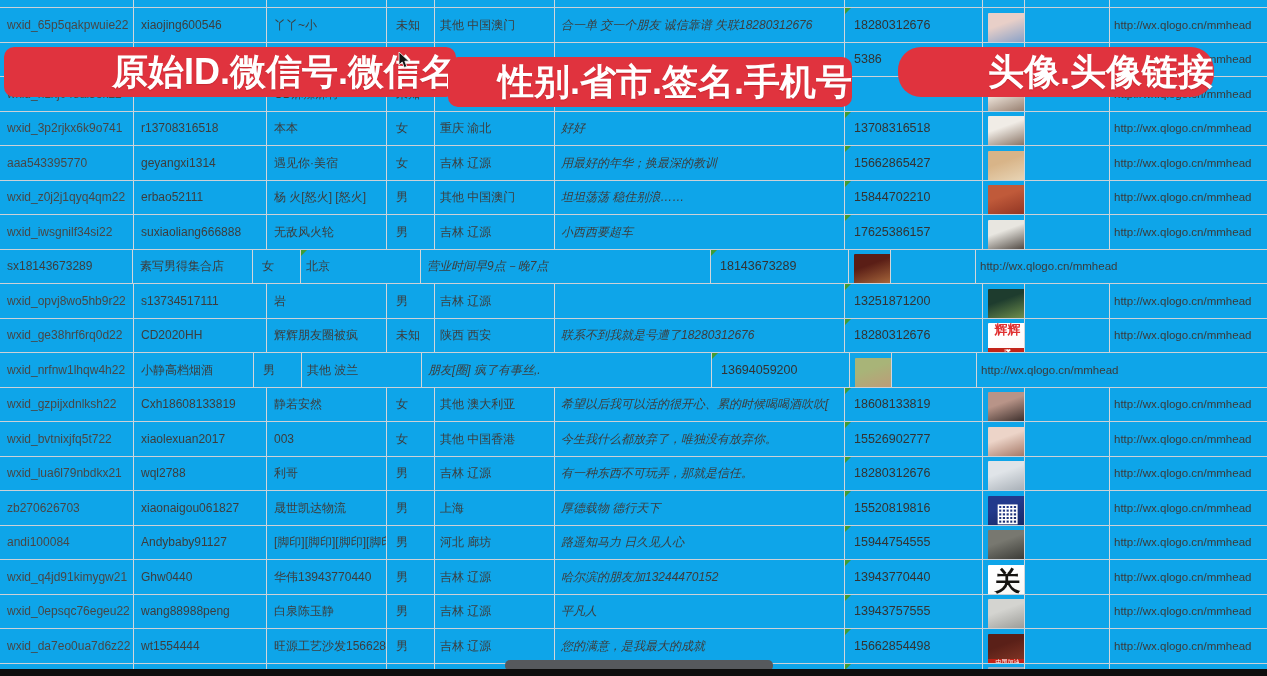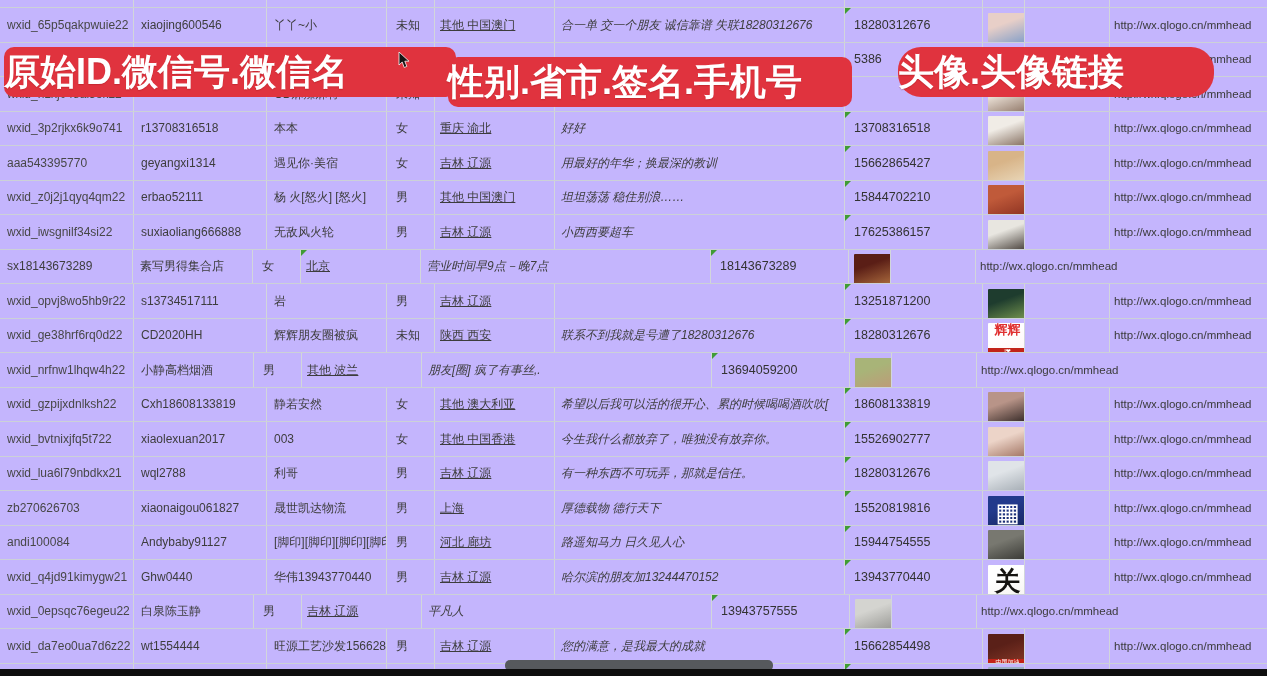--- a/index.html
+++ b/index.html
@@ -1,54 +1,54 @@
 <!DOCTYPE html>
 <html><head>
 <meta charset="utf-8">
 <style>
   html,body{margin:0;padding:0;background:#888;}
   .stage{
-    position:relative;width:1267px;height:676px;background:#c4b5fd;
+    position:relative;width:1267px;height:676px;background:#0ea5e9;
     overflow:hidden;font-family:"Liberation Sans","DejaVu Sans",sans-serif;
     color:#3d3d3d;
   }
   .sheet{position:absolute;left:0;top:0;width:1267px;display:flex;flex-direction:column;}
   .row{display:flex;flex-direction:row;height:34.5px;box-sizing:border-box;border-bottom:1px solid #ccd1d7;}
   .row.spacer-row{height:8px;}
   .row.partial-row{height:30px;border-bottom:none;}
   .cell{
     box-sizing:border-box;border-right:1px solid #d2d6db;height:100%;
     display:flex;align-items:center;overflow:hidden;white-space:nowrap;
     font-size:12px;line-height:14px;position:relative;padding:0 3px 0 7px;
     flex:0 0 auto;color:#3d3d3d;
   }
   .cell.c-wxid{width:134px;color:#474747;}
   .cell.c-account{width:133px;}
   .cell.c-name{width:120px;}
   .cell.c-gender{width:48px;padding-left:9px;}
-  .cell.c-region{width:120px;padding-left:5px;text-decoration:underline;}
+  .cell.c-region{width:120px;padding-left:5px;}
   .cell.c-signature{width:290px;padding-left:6px;font-style:italic;}
   .cell.c-phone{width:138px;padding-left:9px;font-size:12.5px;color:#333;}
   .cell.c-avatar{width:42px;padding:8px 0 0 5px;align-items:center;}
   .cell.c-spacer{width:85px;}
   .cell.c-link{width:157px;border-right:none;padding-left:4px;font-size:11.5px;color:#3a3a3a;}
   .tri{
     position:absolute;left:0;top:0;width:0;height:0;
     border-top:6px solid #3f9c35;border-right:6px solid transparent;
   }
   .thumb{
     width:39px;height:32px;flex:0 0 auto;display:flex;flex-direction:column;
     align-items:center;justify-content:center;overflow:hidden;border-radius:1px;
   }
   .thumb .t-text{font-weight:bold;text-align:center;line-height:1;}
   .thumb .t-band{width:100%;text-align:center;color:#fff;background:#c22318;
     font-size:6px;line-height:7px;margin-top:auto;}
   .banner{
     position:absolute;height:50px;background:#e0333e;border-radius:10px;
-    display:flex;align-items:center;justify-content:flex-start;
+    display:flex;align-items:center;justify-content:flex-end;
     color:#ffffff;font-weight:bold;font-size:36px;letter-spacing:0px;
     text-shadow:0 1px 1px rgba(150,20,25,.35);
   }
   .banner1{left:4px;top:47px;width:452px;}
   .banner2{left:448px;top:57px;width:404px;}
   .banner3{left:898px;top:47px;width:316px;border-radius:23px;}
   .bottom-black{position:absolute;left:0;bottom:0;width:1267px;height:7px;background:#0e0e0e;}
   .bottom-gray{position:absolute;left:505px;top:660px;width:268px;height:11px;background:#56595d;border-radius:5px;}
   .cursor{position:absolute;left:398px;top:52px;width:14px;height:17px;}
 </style>
@@ -306,20 +306,21 @@
         <div class="cell c-avatar">
           <div class="thumb" style="background: linear-gradient(160deg, rgb(255, 255, 255) 35%, rgb(246, 244, 240));">
             <div class="t-text" style="color: rgb(21, 19, 16); font-size: 26px;">关</div>
           </div>
         </div>
         <div class="cell c-spacer"></div>
         <div class="cell c-link">http://wx.qlogo.cn/mmhead</div>
       </div>
       <div class="row">
         <div class="cell c-wxid">wxid_0epsqc76egeu22</div>
+        <div class="cell c-account">wang88988peng</div>
         <div class="cell c-name">白泉陈玉静</div>
         <div class="cell c-gender">男</div>
         <div class="cell c-region">吉林 辽源</div>
         <div class="cell c-signature">平凡人</div>
         <div class="cell c-phone"><span class="tri"></span>13943757555</div>
         <div class="cell c-avatar">
           <div class="thumb" style="background: linear-gradient(160deg, rgb(212, 212, 208) 35%, rgb(148, 148, 144));"></div>
         </div>
         <div class="cell c-spacer"></div>
         <div class="cell c-link">http://wx.qlogo.cn/mmhead</div>

